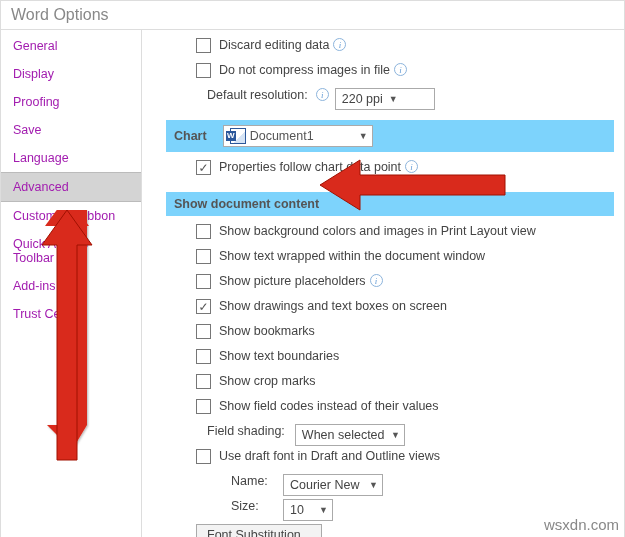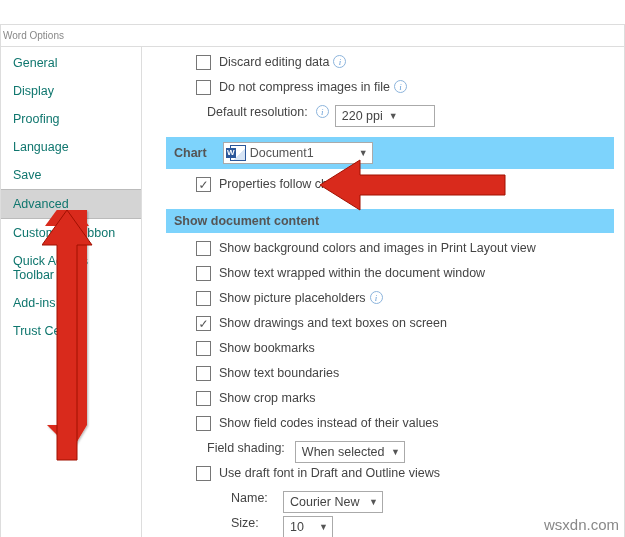--- a/index.html
+++ b/index.html
@@ -10,39 +10,38 @@
     color: #444;
     background: #fff;
     width: 625px;
     height: 537px;
     overflow: hidden;
     position: relative;
   }
   .titlebar {
     border: 1px solid #ddd;
     border-bottom: none;
-    padding: 5px 2px;
+    padding: 5px 10px;
     color: #888;
-    font-size: 10px;
-    margin-top: 24px;
+    font-size: 16px;
   }
   .frame {
     border: 1px solid #ddd;
     display: flex;
     height: 510px;
   }
   .sidebar {
     width: 141px;
     border-right: 1px solid #ddd;
     padding-top: 2px;
   }
   .sidebar-item {
     padding: 7px 12px;
     cursor: pointer;
-    color: #0f766e;
+    color: #a21caf;
   }
   .sidebar-item.selected {
     background: #d4d4d4;
     border-top: 1px solid #bbb;
     border-bottom: 1px solid #bbb;
   }
   .content {
     flex: 1;
     padding: 8px 10px 10px 24px;
     position: relative;
@@ -156,22 +155,22 @@
 <body>
 
 <div class="titlebar">Word Options</div>
 
 <div class="frame">
 
   <div class="sidebar">
     <div class="sidebar-item">General</div>
     <div class="sidebar-item">Display</div>
     <div class="sidebar-item">Proofing</div>
+    <div class="sidebar-item">Save</div>
     <div class="sidebar-item">Language</div>
-    <div class="sidebar-item">Save</div>
     <div class="sidebar-item selected">Advanced</div>
     <div class="sidebar-item">Customize Ribbon</div>
     <div class="sidebar-item">Quick Access Toolbar</div>
     <div class="sidebar-item">Add-ins</div>
     <div class="sidebar-item">Trust Center</div>
   </div>
 
   <div class="content">
 
     <div class="row indent1">

